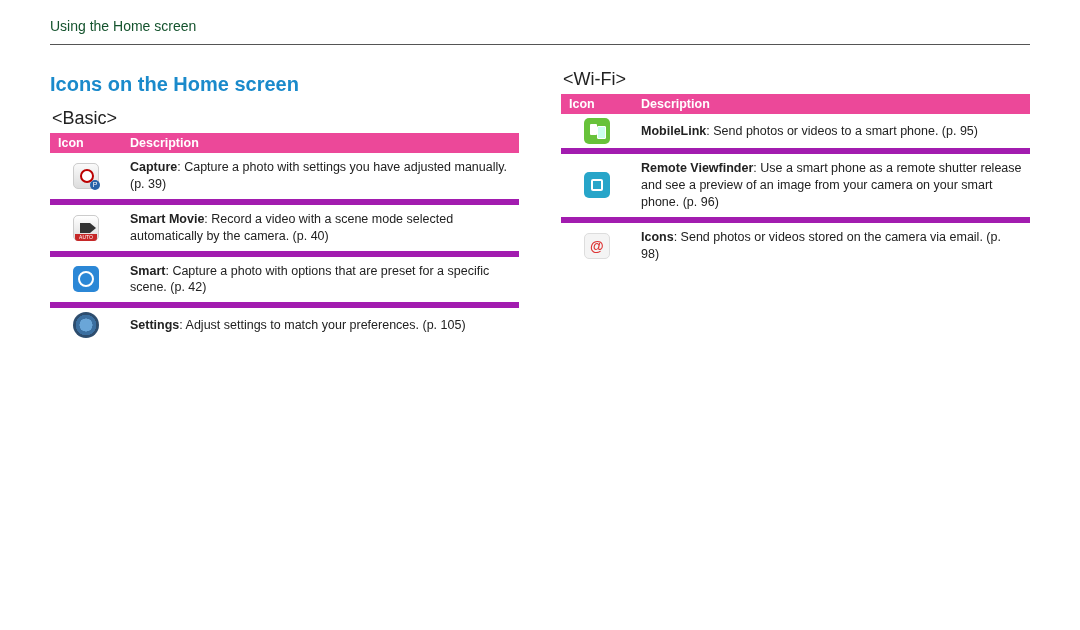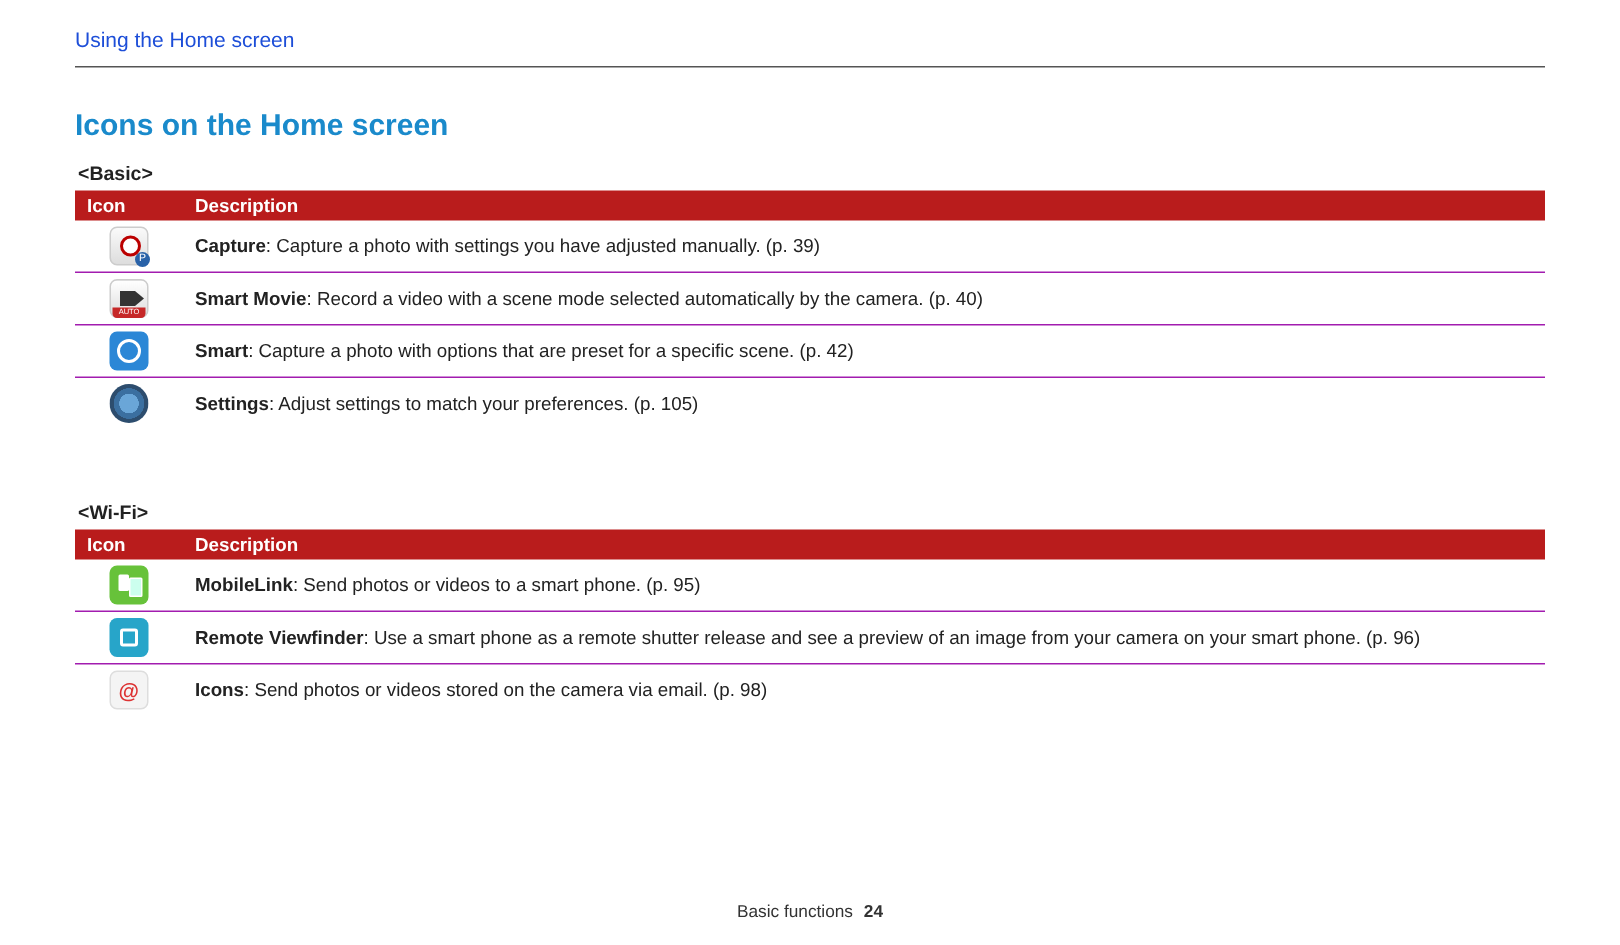--- a/index.html
+++ b/index.html
@@ -14,65 +14,64 @@
     box-sizing: border-box;
   }
   .page {
     padding: 18px 50px 0 50px;
     width: 1080px;
     box-sizing: border-box;
     height: 630px;
     position: relative;
   }
   .breadcrumb {
-    color: #1d4ed8;
+    color: #14532d;
     font-size: 14px;
     margin-bottom: 6px;
     padding-bottom: 4px;
   }
   .hr {
     border: none;
     border-top: 1px solid #555;
     margin: 0 0 18px 0;
   }
   .columns {
     display: flex;
     gap: 42px;
-    flex-direction: column;
   }
   .col {
     flex: 1;
     min-width: 0;
   }
   .section-title {
     color: #1a8acb;
     font-size: 20px;
     font-weight: 700;
     margin: 10px 0 12px 0;
   }
   .subhead {
-    font-weight: 700;
-    font-size: 13px;
+    font-weight: 400;
+    font-size: 18px;
     margin: 6px 0 4px 2px;
   }
   table {
     width: 100%;
     border-collapse: collapse;
   }
   thead th {
-    background: #b91c1c;
+    background: #ec4899;
     color: #fff;
     font-weight: 700;
     font-size: 12.5px;
     text-align: left;
     padding: 3px 8px;
   }
   thead th:first-child { width: 56px; }
   tbody td {
-    border-bottom: 1px solid #a21caf;
+    border-bottom: 6px solid #a21caf;
     padding: 6px 8px;
     vertical-align: middle;
     font-size: 12.5px;
     line-height: 1.35;
   }
   tbody tr:last-child td { border-bottom: none; }
   td.icon-cell {
     width: 56px;
     text-align: center;
     padding: 4px 2px;
@@ -268,17 +267,13 @@
             </tr>
             <tr>
               <td class="icon-cell"><span class="ic email"></span></td>
               <td class="desc"><b>Icons</b><span>: Send photos or videos stored on the camera via email. (p. 98)</span></td>
             </tr>
           </tbody>
       </table>
     </div>
   </div>
 
-  <div class="footer">
-    <span>Basic functions</span>
-    <span class="pg">24</span>
-  </div>
 </div>
 
 </body></html>

